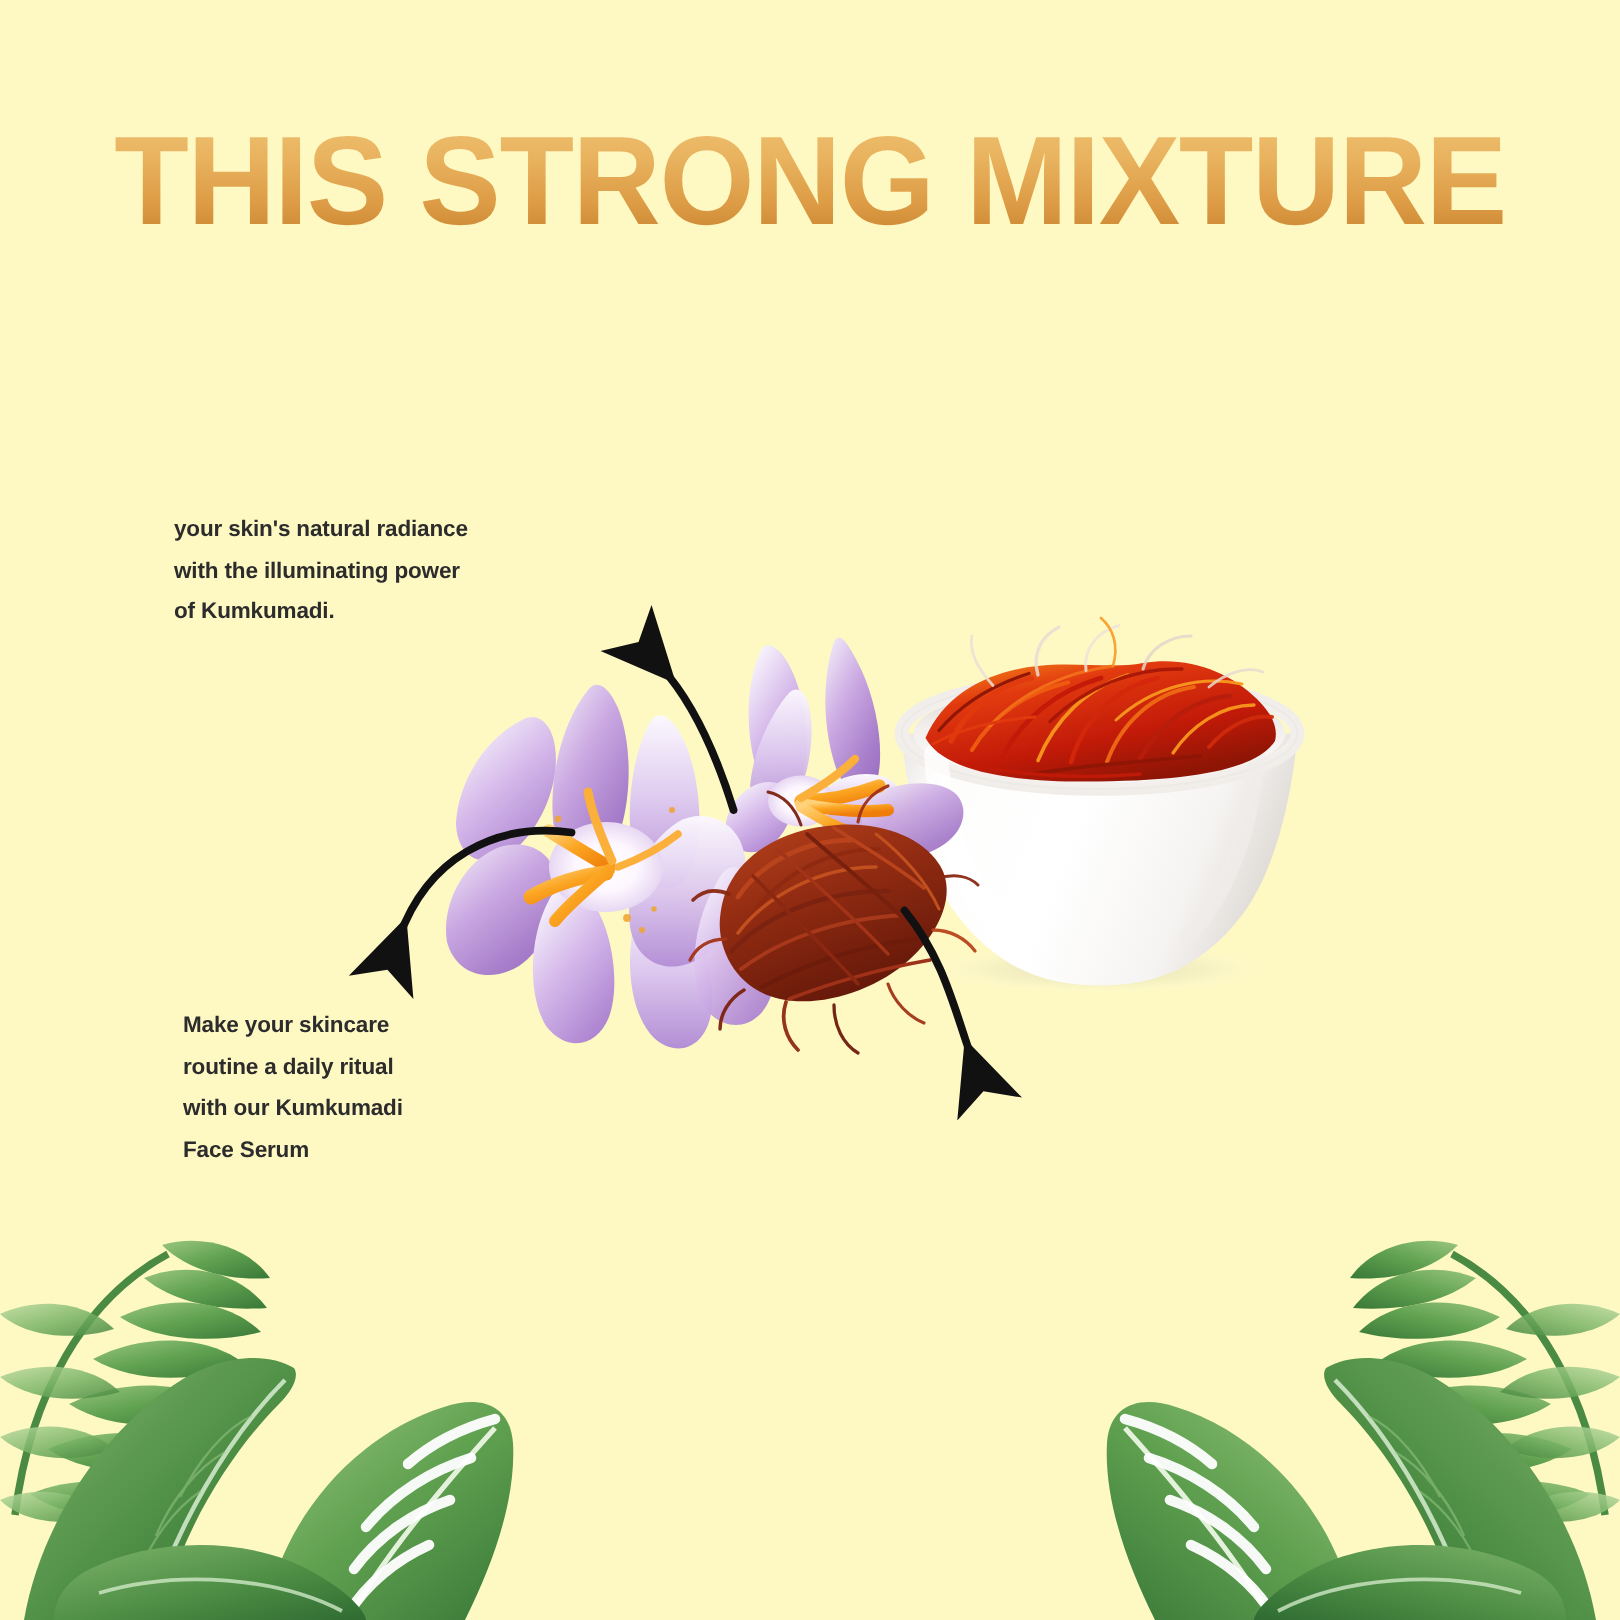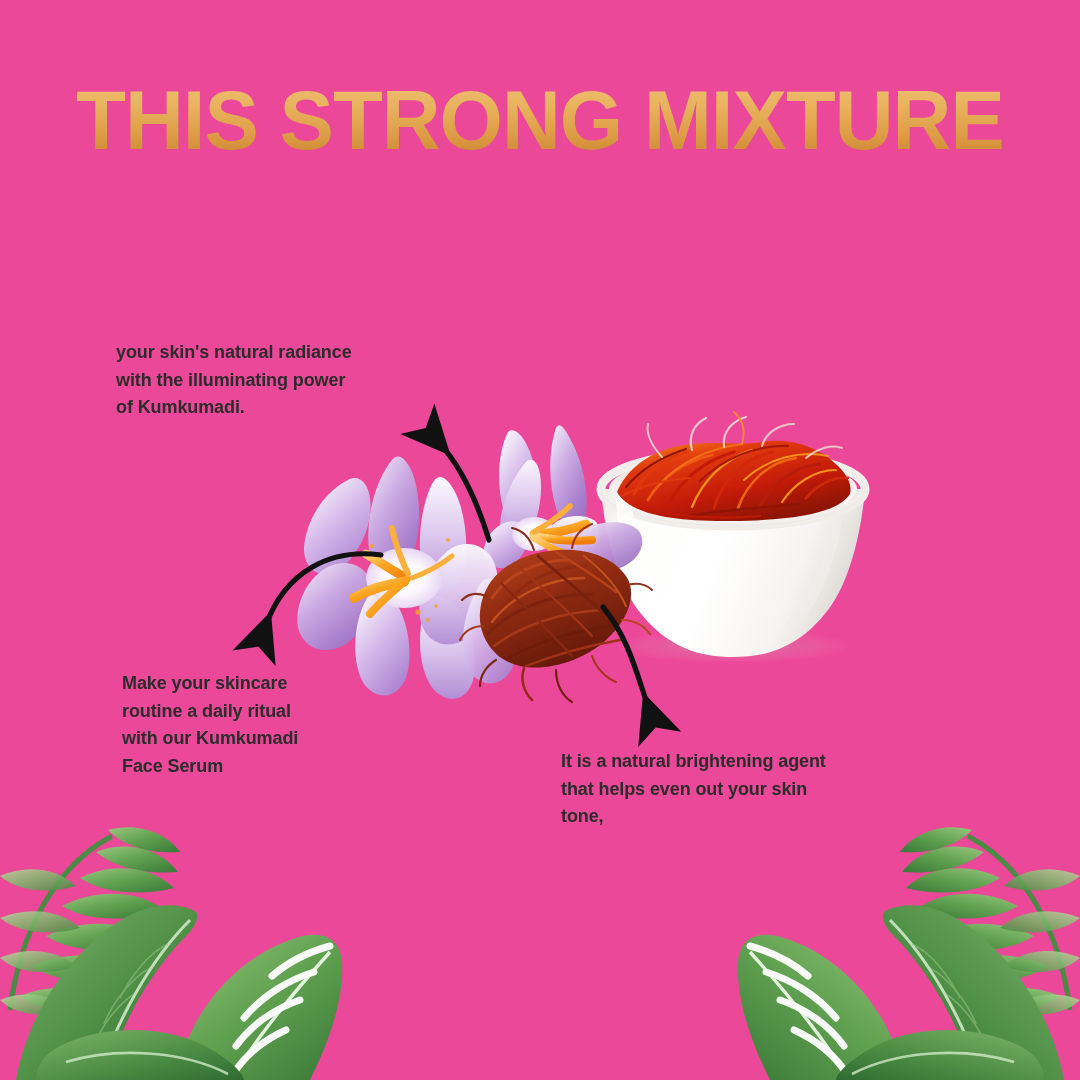--- a/index.html
+++ b/index.html
@@ -3,21 +3,21 @@
 <meta charset="utf-8">
 <style>
   html,body{margin:0;padding:0;}
   body{
     width:1080px;height:1080px;
     background:#ffffff;
     font-family:"Liberation Sans", sans-serif;
     overflow:hidden;
     position:relative;
   }
-  #stage{position:absolute;inset:0;width:1080px;height:1080px;overflow:hidden;background:#ec4899;}
+  #stage{position:absolute;inset:0;width:1080px;height:1080px;overflow:hidden;background:#fef9c3;}
 
   
   .title{
     position:absolute;
     left:0;right:0;top:78px;
     text-align:center;
     font-family:"Liberation Sans", sans-serif;
     font-weight:bold;
     font-size:84px;
     line-height:84px;
@@ -30,21 +30,21 @@
     -webkit-text-fill-color:transparent;
     white-space:nowrap;
     user-select:none;
   }
 
   
   .copy{
     position:absolute;
     color:#2c2c2c;
     font-weight:bold;
-    font-size:18px;
+    font-size:15px;
     line-height:27.5px;
     white-space:pre-line;
     letter-spacing:-0.1px;
   }
   #copy-top-left{left:116px;top:339px;width:360px;}
   #copy-bottom-left{left:110px;top:670px;width:300px;margin-left:12px;}
   #copy-bottom-right{left:561px;top:748px;width:400px;}
 
   
   .art{position:absolute;left:0;top:0;width:1080px;height:1080px;pointer-events:none;}
@@ -378,17 +378,14 @@
 
   <div class="copy" id="copy-top-left">your skin's natural radiance
 with the illuminating power
 of Kumkumadi.</div>
 
   <div class="copy" id="copy-bottom-left">Make your skincare
 routine a daily ritual
 with our Kumkumadi
 Face Serum</div>
 
-  <div class="copy" id="copy-bottom-right">It is a natural brightening agent
-that helps even out your skin
-tone,</div>
 
 </div>
 
 </body></html>

